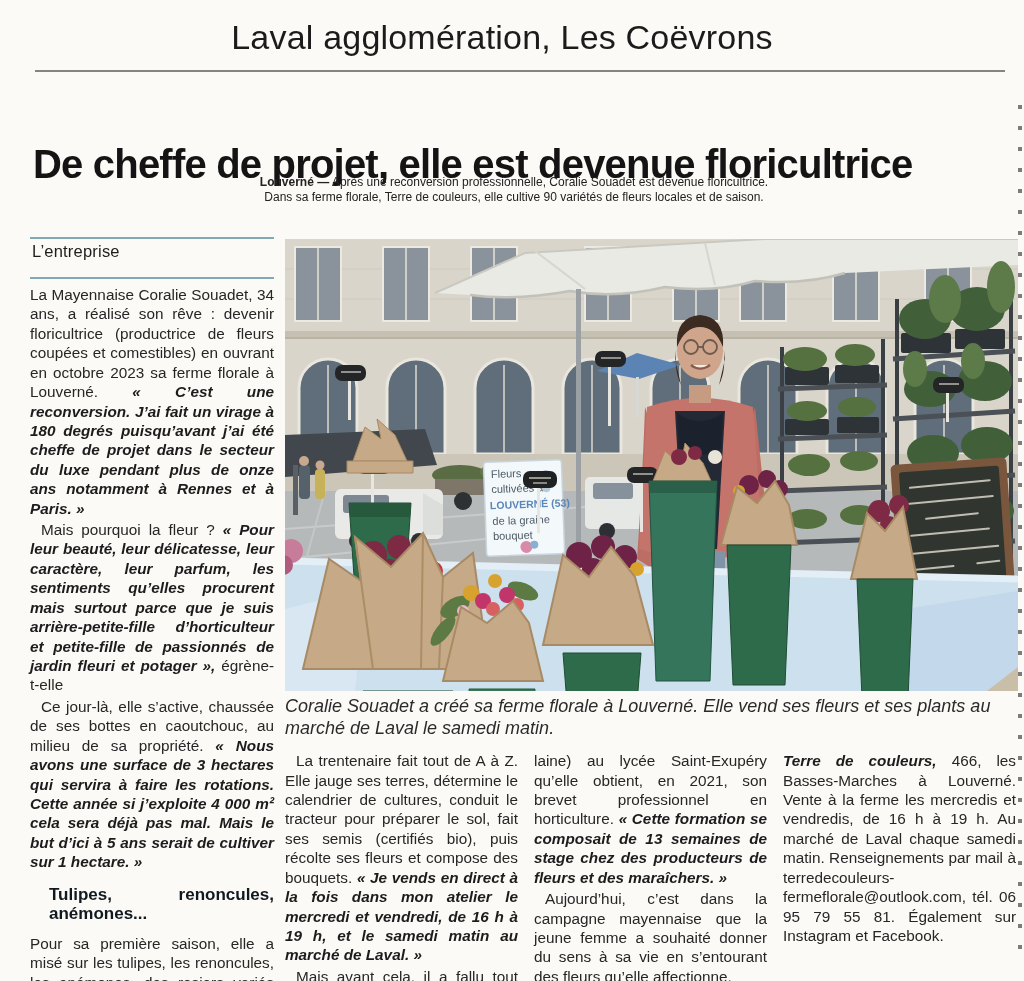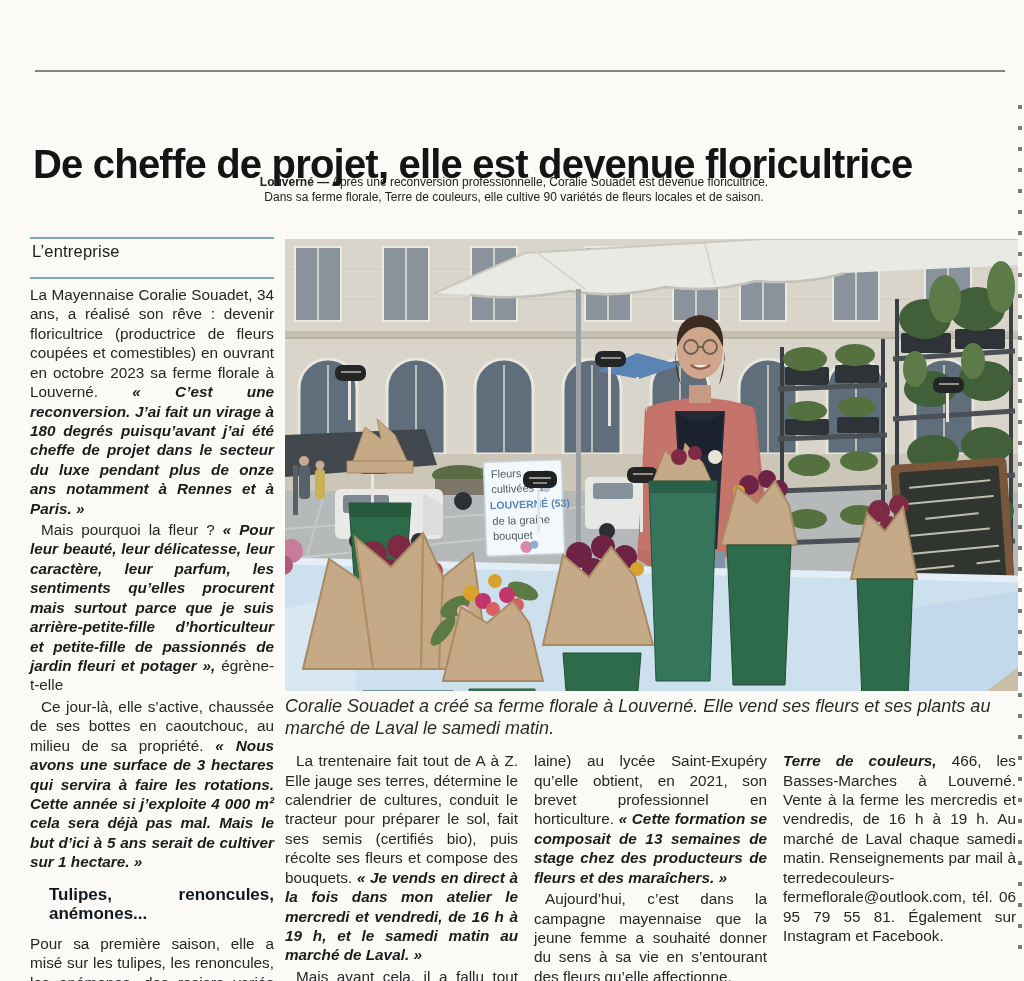--- a/index.html
+++ b/index.html
@@ -50,20 +50,21 @@
     background:repeating-linear-gradient(180deg, rgba(25,25,25,.7) 0 4px, transparent 4px 21px);
     opacity:.8;
   }
   .photo-sign-text{font-family:"Liberation Sans",sans-serif;}
 </style>
 </head>
 <body>
 
 <div class="page">
 
+  <div class="kicker">Laval agglomération, Les Coëvrons</div>
   <div class="toprule"></div>
 
   <h1 class="headline">De cheffe de projet, elle est devenue floricultrice</h1>
 
   <div class="lead">
     <div><b>Louverné —</b><span> Après une reconversion professionnelle, Coralie Souadet est devenue floricultrice.</span></div>
     <div>Dans sa ferme florale, Terre de couleurs, elle cultive 90 variétés de fleurs locales et de saison.</div>
   </div>
 
   <aside class="leftcol">

